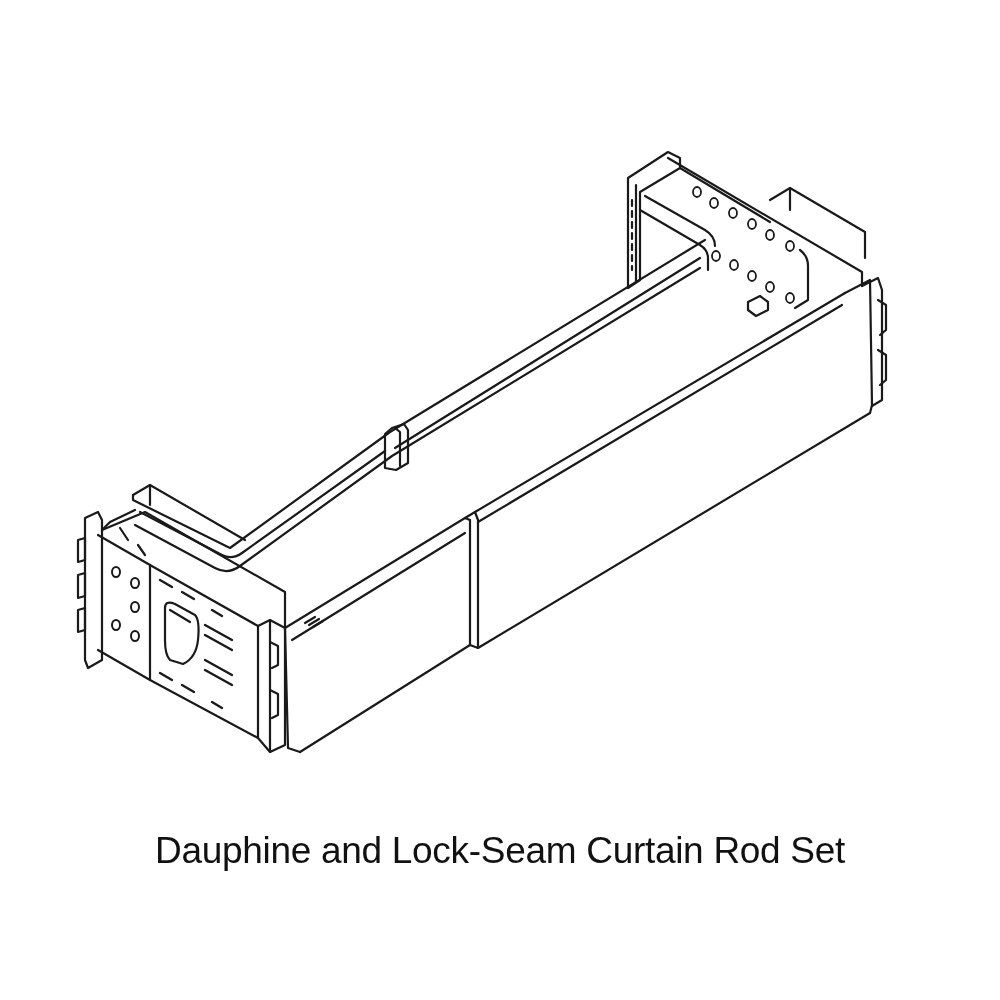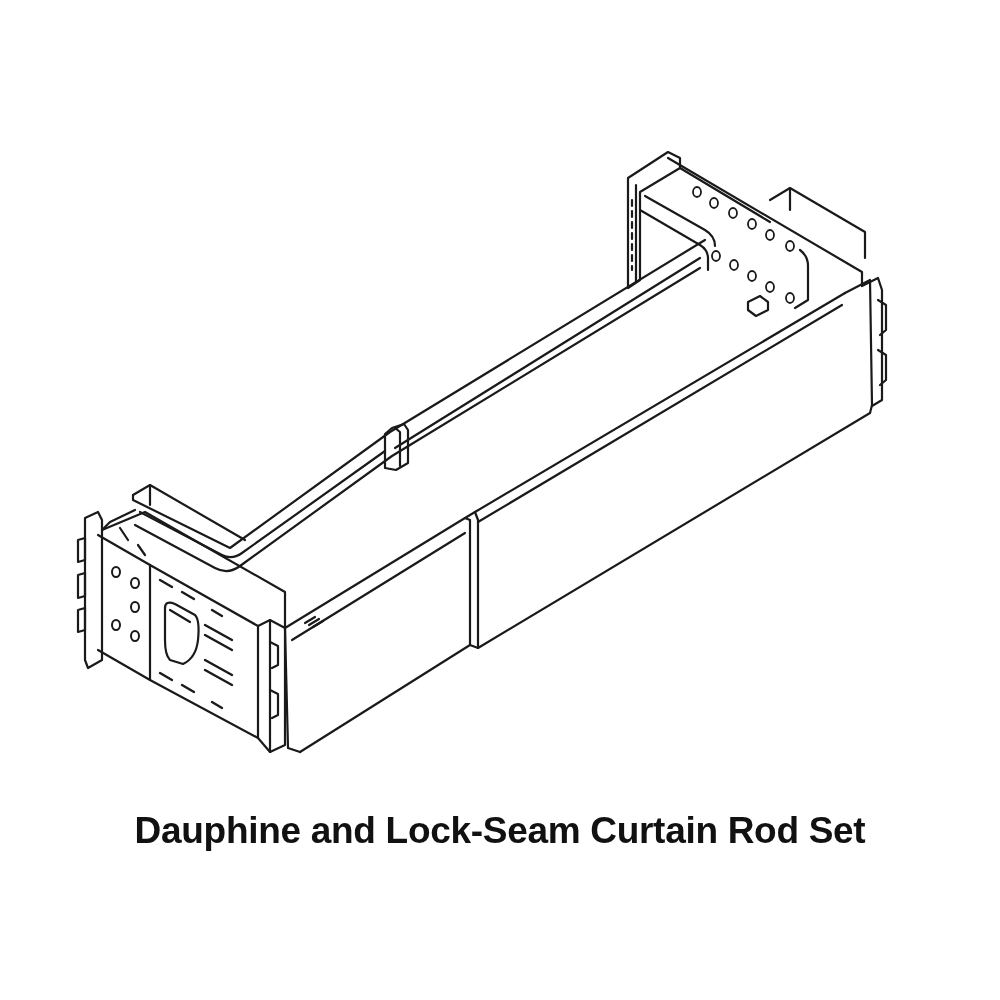--- a/index.html
+++ b/index.html
@@ -1,20 +1,20 @@
 <!DOCTYPE html>
 <html><head>
 <meta charset="utf-8">
 <style>
   html, body { margin:0; padding:0; background:#ffffff; }
   body { width:1000px; height:1000px; position:relative; overflow:hidden; }
   .drawing { position:absolute; left:0; top:0; width:1000px; height:800px; }
   .caption {
-    position:absolute; left:0; top:810px; width:1000px; text-align:center;
-    font-family:"Liberation Sans", sans-serif; font-weight:bold; font-size:37px;
+    position:absolute; left:0; top:830px; width:1000px; text-align:center;
+    font-family:"Liberation Sans", sans-serif; font-weight:normal; font-size:37px;
     color:#111111; letter-spacing:-0.3px;
   }
   svg line, svg path, svg polyline, svg polygon, svg rect, svg ellipse { vector-effect: non-scaling-stroke; }
 </style>
 </head>
 <body>
 
 <svg class="drawing" viewBox="0 0 1000 800" xmlns="http://www.w3.org/2000/svg">
   <g fill="none" stroke="#1a1a1a" stroke-width="2.2" stroke-linejoin="round" stroke-linecap="round">
 

